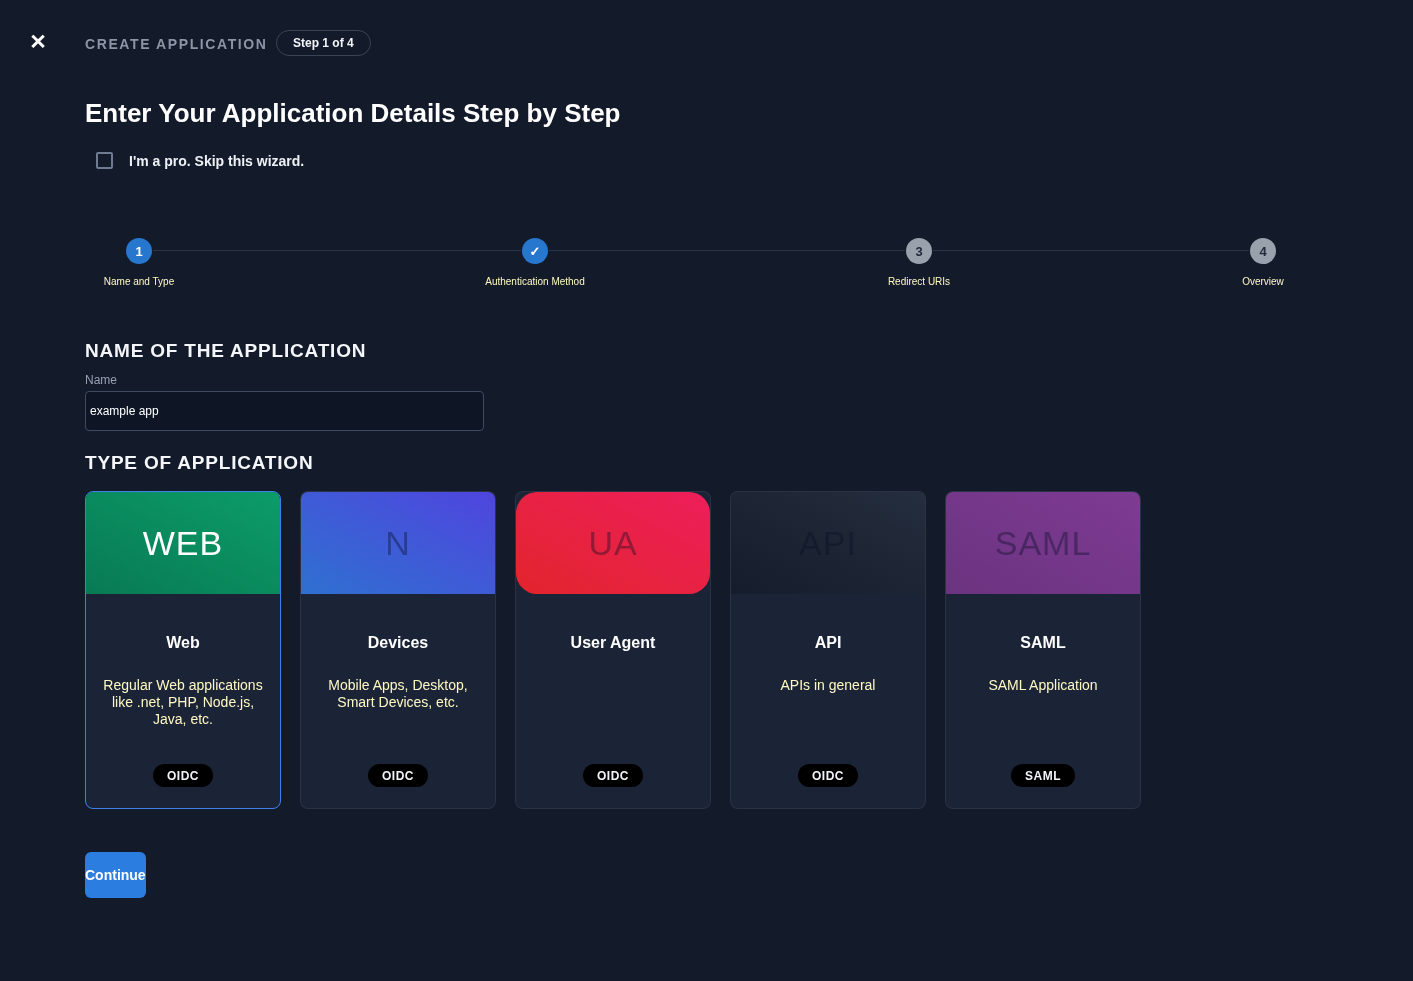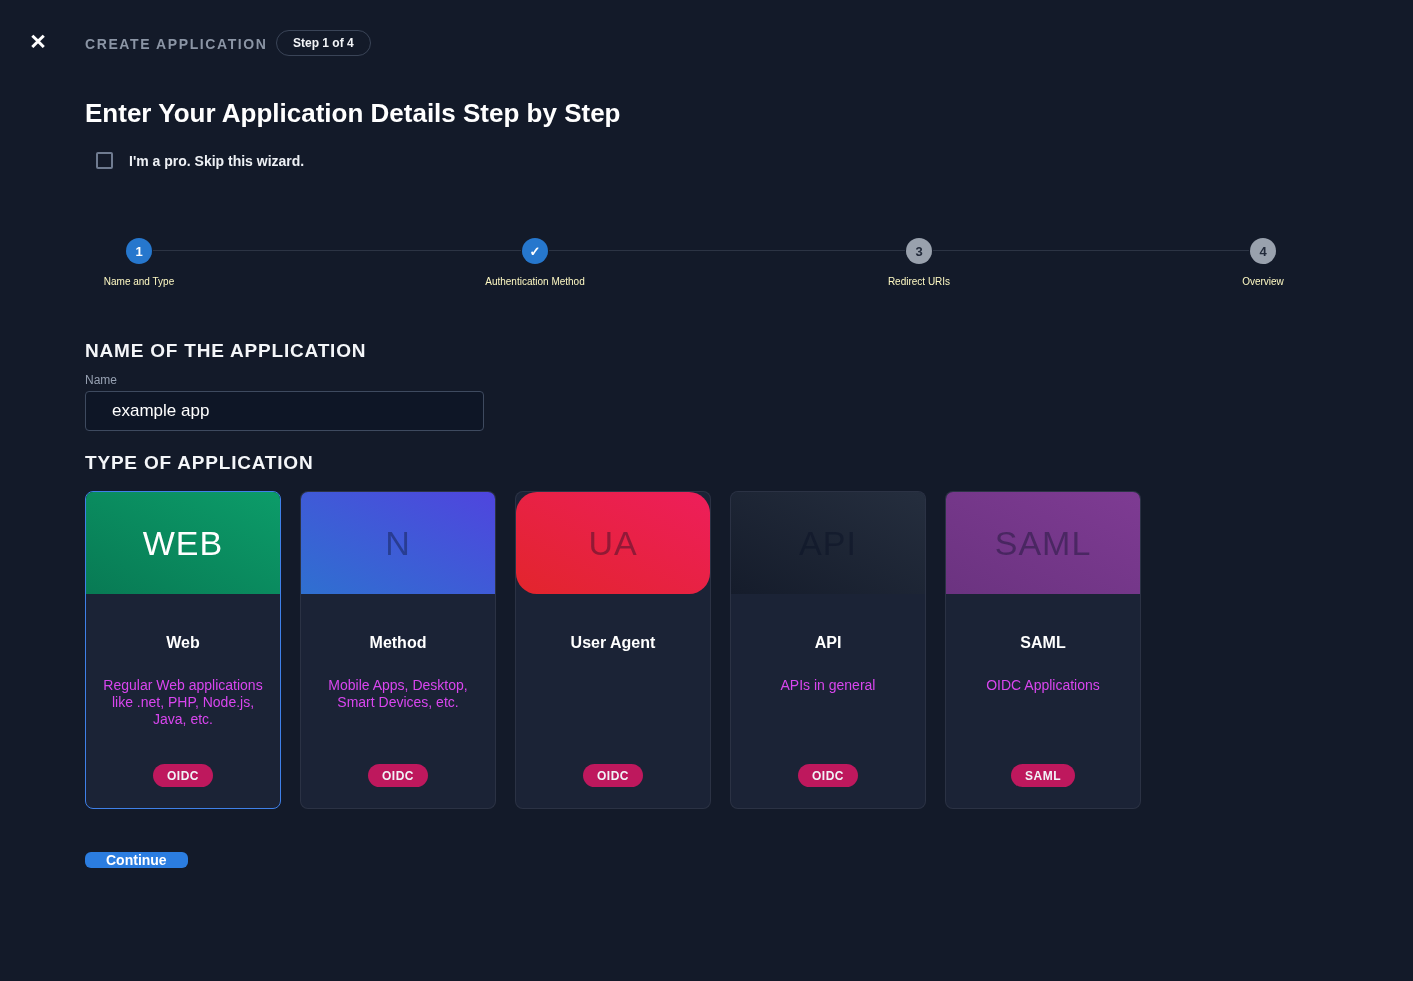--- a/index.html
+++ b/index.html
@@ -84,22 +84,22 @@
   .section-title.name-title { top: 340px; }
   .section-title.type-title { top: 452px; }
   .field-label {
     position: absolute; left: 85px; top: 373px;
     font-size: 12px; color: #97a1b2;
   }
   .name-input {
     position: absolute; left: 85px; top: 391px;
     width: 399px; height: 40px;
     background: #0e1626; border: 1px solid #3e4a5f; border-radius: 4px;
-    color: #ffffff; font-size: 17px; font-family: "Liberation Sans", sans-serif;
-    padding: 0 26px; outline: none;
+    color: #ffffff; font-size: 12px; font-family: "Liberation Sans", sans-serif;
+    padding: 0 4px; outline: none;
   }
 
   
   .cards-row {
     position: absolute; left: 85px; top: 491px;
     width: 1056px; height: 318px;
     display: flex; gap: 19px;
   }
   .type-card {
     flex: 1; height: 318px;
@@ -117,34 +117,34 @@
     font-size: 34px; font-weight: 400; letter-spacing: 1px;
     color: rgba(5,12,35,0.38);
   }
   .type-card.selected .card-banner { color: #ffffff; font-weight: 500; }
   .card-title {
     margin-top: 40px; text-align: center;
     font-size: 16px; font-weight: 600; color: #ffffff;
   }
   .card-desc {
     margin: 25px 12px 0; text-align: center;
-    font-size: 14px; line-height: 1.22; color: #d946ef;
+    font-size: 14px; line-height: 1.22; color: #fef9c3;
   }
   .card-badge {
     position: absolute; bottom: 21px; left: 50%; transform: translateX(-50%);
     height: 23px; padding: 0 14px; border-radius: 12px;
-    background: #be185d;
+    background: #000000;
     display: flex; align-items: center;
     font-size: 12px; font-weight: 700; letter-spacing: 0.5px; color: #f1f3f7;
   }
 
   
   .continue-btn {
     position: absolute; left: 85px; top: 852px;
-    height: 16px; padding: 0 21px;
+    height: 46px; padding: 0 0;
     background: #2b7de0; border: none; border-radius: 6px;
     color: #ffffff; font-size: 14px; font-weight: 600;
     font-family: "Liberation Sans", sans-serif;
     cursor: pointer;
   }
 </style>
 </head>
 <body>
 
 <div class="screen">
@@ -193,42 +193,42 @@
 
     <div class="type-card selected">
       <div class="card-banner" style="background: linear-gradient(to right top, rgb(8, 122, 84), rgb(12, 156, 105));">WEB</div>
       <div class="card-title">Web</div>
       <div class="card-desc">Regular Web applications like .net, PHP, Node.js, Java, etc.</div>
       <div class="card-badge">OIDC</div>
     </div>
 
     <div class="type-card">
       <div class="card-banner" style="background: linear-gradient(to right top, rgb(47, 112, 208), rgb(79, 69, 222));">N</div>
-      <div class="card-title">Method</div>
+      <div class="card-title">Devices</div>
       <div class="card-desc">Mobile Apps, Desktop, Smart Devices, etc.</div>
       <div class="card-badge">OIDC</div>
     </div>
 
     <div class="type-card">
       <div class="card-banner" style="background: linear-gradient(to right top, rgb(226, 37, 44), rgb(238, 30, 91)); border-radius: 21px;">UA</div>
       <div class="card-title">User Agent</div>
       <div class="card-badge">OIDC</div>
     </div>
 
     <div class="type-card">
       <div class="card-banner" style="background: linear-gradient(to right top, rgb(21, 28, 43), rgb(37, 46, 62));">API</div>
       <div class="card-title">API</div>
       <div class="card-desc">APIs in general</div>
       <div class="card-badge">OIDC</div>
     </div>
 
     <div class="type-card">
       <div class="card-banner" style="background: linear-gradient(to right top, rgb(107, 51, 128), rgb(126, 59, 147));">SAML</div>
       <div class="card-title">SAML</div>
-      <div class="card-desc">OIDC Applications</div>
+      <div class="card-desc">SAML Application</div>
       <div class="card-badge">SAML</div>
     </div>
 
   </div>
 
   <button class="continue-btn">Continue</button>
 
 </div>
 
 </body></html>

